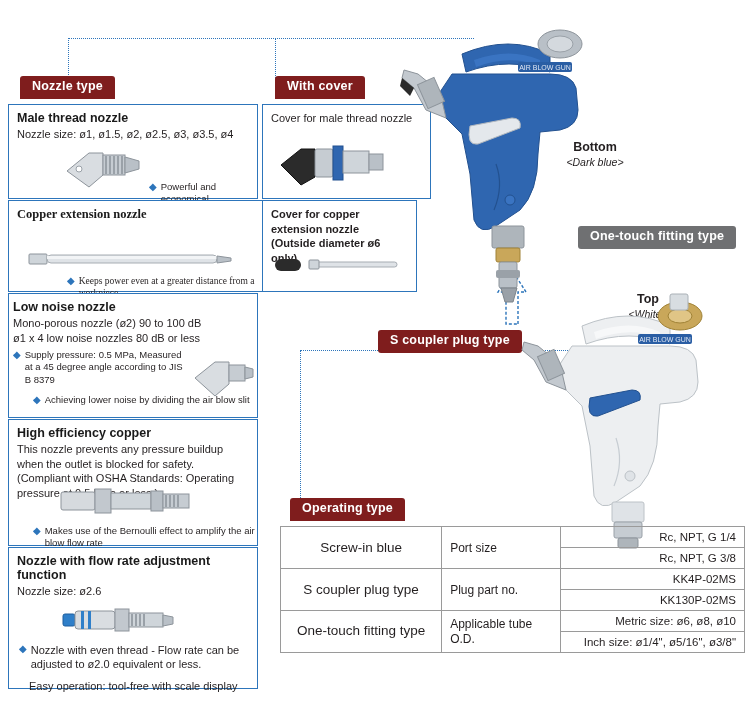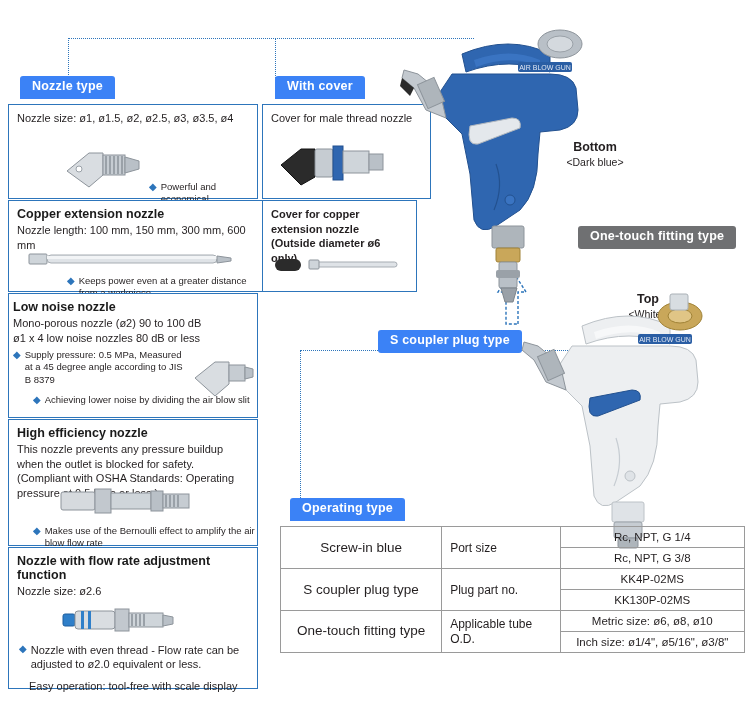--- a/index.html
+++ b/index.html
@@ -8,21 +8,21 @@
     position:relative;
     background:#ffffff;
     font-family:"Liberation Sans", sans-serif;
     color:#231f20;
     overflow:hidden;
   }
   .abs{position:absolute;}
 
   
   .tab{
-    background:#3b82f6;
+    background:#7f1d1d;
     color:#fff;
     font-size:12.5px;
     font-weight:bold;
     padding:4px 12px 5px 12px;
     border-radius:3px 3px 0 0;
     display:inline-block;
     letter-spacing:.2px;
     line-height:1.1;
   }
   .tab.grey{background:#6f7072;}
@@ -66,39 +66,40 @@
     font-size:12.5px;
   }
   table.conn td{
     border:1px solid #9a9a9a;
     padding:4px 8px;
     vertical-align:middle;
     color:#231f20;
   }
   td.c1{width:152px;text-align:center;font-size:13.5px;height:30px;}
   td.c2{width:105px;text-align:left;font-size:12px;}
-  td.c3{width:177px;text-align:center;font-size:11.5px;padding-left:10px;}
+  td.c3{width:177px;text-align:right;font-size:11.5px;padding-left:10px;}
 
   
   .photolabel{font-size:12.5px;font-weight:bold;text-align:center;line-height:1.25;margin-top:42px;}
-  .photolabel .small{font-size:10.5px;font-weight:normal;display:block;}
+  .photolabel .small{font-size:10.5px;font-weight:normal;display:block;font-style:italic;}
 </style>
 </head>
 <body>
 
 <div class="abs dotline" style="left:68px;top:38px;width:405px;height:46px;border-width:1px 0 0 1px;"></div>
 <div class="abs dotline" style="left:275px;top:38px;width:0;height:46px;border-width:0 0 0 1px;"></div>
 <div class="abs dotline" style="left:300px;top:350px;width:0;height:150px;border-width:0 0 0 1px;"></div>
 <div class="abs dotline" style="left:300px;top:350px;width:280px;height:0;border-width:1px 0 0 0;"></div>
 
 <div class="abs" style="left:20px;top:76px;">
   <span class="tab">Nozzle type</span>
 </div>
 
 <div class="abs card" style="left:8px;top:104px;width:250px;height:95px;padding:6px 8px;">
+  <div class="title">Male thread nozzle</div>
   <div class="sub">Nozzle size: ø1, ø1.5, ø2, ø2.5, ø3, ø3.5, ø4</div>
 
   <svg class="abs" width="120" height="55" style="left:50px;top:36px;">
     <g>
       <polygon points="8,30 30,12 44,12 44,34 30,46" fill="#d9dde1" stroke="#8d949b" stroke-width="1"></polygon>
       <rect x="44" y="14" width="22" height="20" fill="#c6ccd2" stroke="#8d949b" stroke-width="1"></rect>
       <rect x="46" y="15" width="2" height="18" fill="#9aa1a8"></rect>
       <rect x="50" y="15" width="2" height="18" fill="#9aa1a8"></rect>
       <rect x="54" y="15" width="2" height="18" fill="#9aa1a8"></rect>
       <rect x="58" y="15" width="2" height="18" fill="#9aa1a8"></rect>
@@ -106,23 +107,22 @@
       <polygon points="66,16 80,20 80,28 66,32" fill="#b9c0c7" stroke="#8d949b" stroke-width="1"></polygon>
       <circle cx="20" cy="28" r="3" fill="#fff" stroke="#9aa1a8"></circle>
     </g>
   </svg>
   <div class="abs bullet" style="left:140px;top:76px;width:110px;">
     <span class="dot">◆</span>
     <span class="tiny">Powerful and economical</span>
   </div>
 </div>
 
-<div class="abs card" style="left:8px;top:200px;width:258px;height:92px;padding:6px 8px;">
+<div class="abs card" style="left:8px;top:200px;width:258px;height:92px;padding:6px 8px;font-family:Liberation Serif, serif;">
   <div class="title">Copper extension nozzle</div>
-  <div class="sub">Nozzle length: 100 mm, 150 mm, 300 mm, 600 mm</div>
   <svg class="abs" width="220" height="34" style="left:16px;top:40px;">
     <rect x="4" y="13" width="18" height="10" rx="1" fill="#cfd5da" stroke="#8d949b"></rect>
     <rect x="22" y="14" width="170" height="8" rx="4" fill="#dfe3e7" stroke="#a7adb3"></rect>
     <rect x="22" y="15" width="170" height="3" fill="#f2f4f6"></rect>
     <polygon points="192,15 206,17 206,20 192,22" fill="#b9c0c7" stroke="#8d949b"></polygon>
   </svg>
   <div class="abs bullet" style="left:58px;top:74px;width:195px;">
     <span class="dot">◆</span>
     <span class="tiny">Keeps power even at a greater distance from a workpiece.</span>
   </div>
@@ -141,21 +141,21 @@
     <rect x="40" y="17" width="16" height="16" fill="#c6ccd2" stroke="#8d949b"></rect>
     <polygon points="56,19 64,21 64,29 56,31" fill="#b9c0c7" stroke="#8d949b"></polygon>
   </svg>
   <div class="abs bullet" style="left:24px;top:100px;width:225px;">
     <span class="dot">◆</span>
     <span class="tiny">Achieving lower noise by dividing the air blow slit</span>
   </div>
 </div>
 
 <div class="abs card" style="left:8px;top:419px;width:250px;height:127px;padding:6px 8px;">
-  <div class="title">High efficiency nozzle</div>
+  <div class="title">High efficiency copper</div>
   <div class="sub" style="white-space:pre-line;">This nozzle prevents any pressure buildup when the outlet is blocked for safety.
 (Compliant with OSHA Standards: Operating pressure at 0.5 MPa or less.)</div>
   <svg class="abs" width="170" height="42" style="left:48px;top:60px;">
     <rect x="4" y="12" width="34" height="18" rx="2" fill="#d6dade" stroke="#8d949b"></rect>
     <rect x="38" y="9" width="16" height="24" fill="#c2c8ce" stroke="#8d949b"></rect>
     <rect x="54" y="13" width="40" height="16" fill="#cfd5da" stroke="#8d949b"></rect>
     <rect x="94" y="11" width="12" height="20" fill="#b9c0c7" stroke="#8d949b"></rect>
     <rect x="106" y="14" width="26" height="14" fill="#c6ccd2" stroke="#8d949b"></rect>
     <rect x="108" y="15" width="2" height="12" fill="#9aa1a8"></rect>
     <rect x="112" y="15" width="2" height="12" fill="#9aa1a8"></rect>

